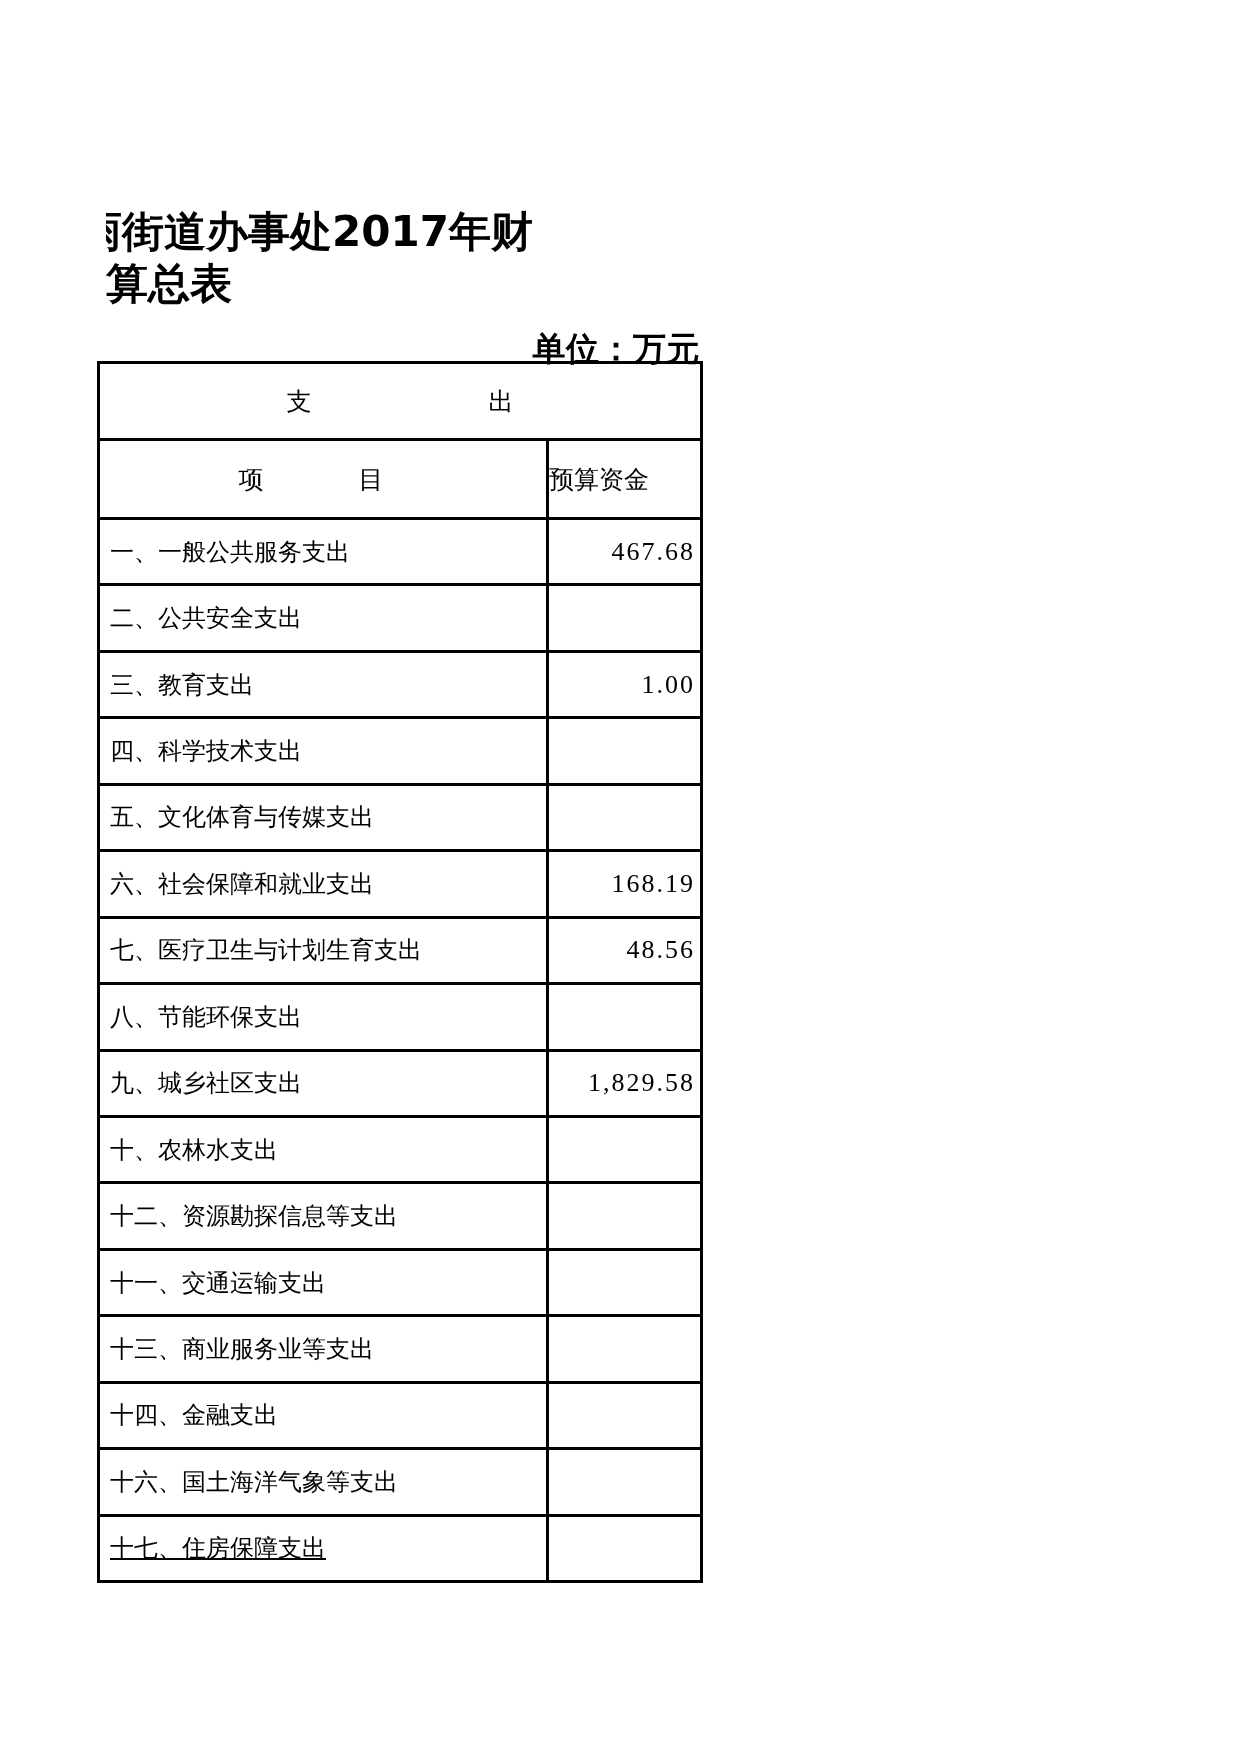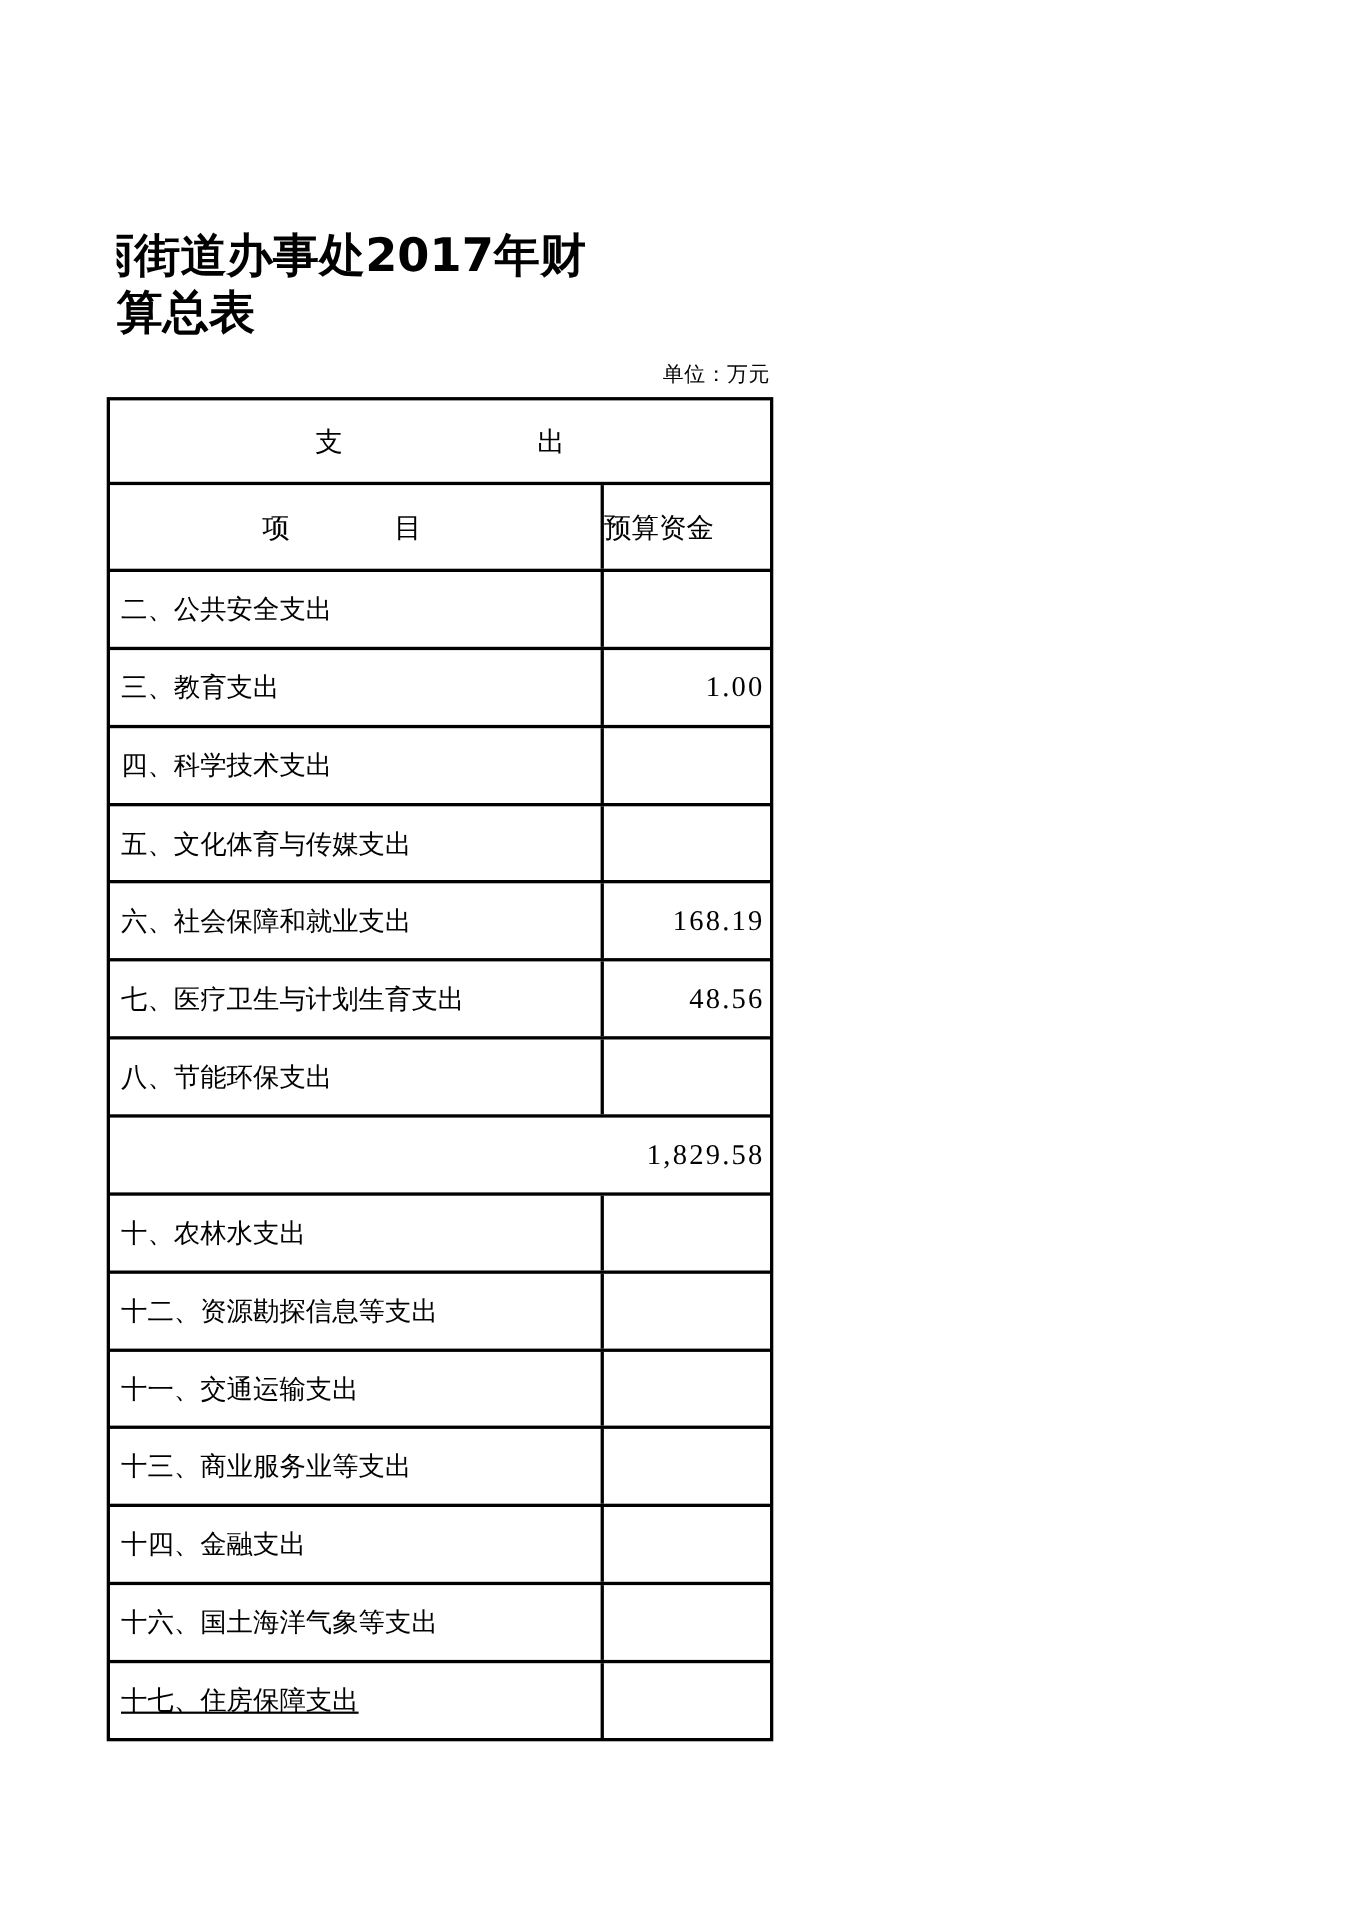--- a/index.html
+++ b/index.html
@@ -19,21 +19,21 @@
     font-family: "DejaVu Sans", "Liberation Sans", sans-serif;
     font-weight: bold; font-size: 42px; line-height: 52px;
     white-space: nowrap; color: #000;
   }
   .title-text .l1 { display: block; margin-left: -26px; }
   .title-text .l2 { display: block; margin-left: 0; }
 
   .unit-label {
     position: absolute; top: 327px; right: 541px;
     width: 300px; text-align: right;
-    font-size: 19px; letter-spacing: 0.5px;
+    font-size: 33px; letter-spacing: 0.5px; font-weight: bold;
   }
 
   .budget-table {
     position: absolute; left: 97px; top: 361px;
     width: 606px; height: 1222px;
     border: 3px solid #000; box-sizing: border-box;
     display: flex; flex-direction: column;
   }
 
   .hrow1 {
@@ -90,20 +90,24 @@
   <div class="hrow2">
     <div class="col-item">
       <span>项</span>
       <span>目</span>
     </div>
     <div class="col-value">
       <span>预算资金</span>
     </div>
   </div>
   <div class="data-rows">
+  <div class="data-row">
+    <div class="col-item">一、一般公共服务支出</div>
+    <div class="col-value">467.68</div>
+  </div>
 
   <div class="data-row">
     <div class="col-item">二、公共安全支出</div>
     <div class="col-value"></div>
   </div>
 
   <div class="data-row">
     <div class="col-item">三、教育支出</div>
     <div class="col-value">1.00</div>
   </div>
@@ -127,20 +131,21 @@
     <div class="col-item">七、医疗卫生与计划生育支出</div>
     <div class="col-value">48.56</div>
   </div>
 
   <div class="data-row">
     <div class="col-item">八、节能环保支出</div>
     <div class="col-value"></div>
   </div>
 
   <div class="data-row">
+    <div class="col-item">九、城乡社区支出</div>
     <div class="col-value">1,829.58</div>
   </div>
 
   <div class="data-row">
     <div class="col-item">十、农林水支出</div>
     <div class="col-value"></div>
   </div>
 
   <div class="data-row">
     <div class="col-item">十二、资源勘探信息等支出</div>

